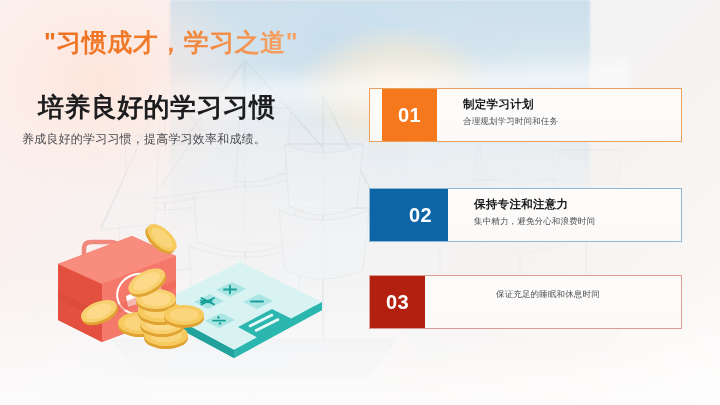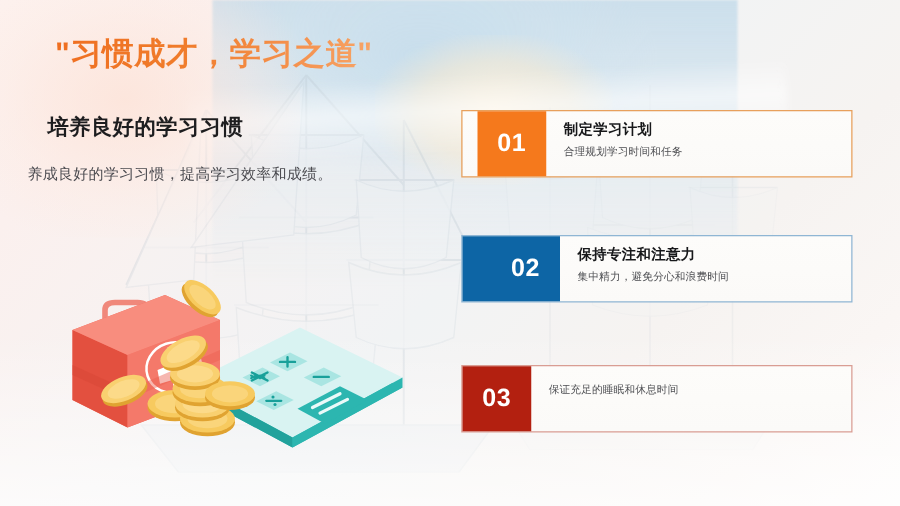--- a/index.html
+++ b/index.html
@@ -108,21 +108,21 @@
     color: transparent;
     -webkit-text-fill-color: transparent;
     white-space: nowrap;
   }
 
   
   .heading {
     position: absolute;
     left: 38px;
     top: 90px;
-    font-size: 17px;
+    font-size: 26px;
     font-weight: bold;
     color: #1d1d1f;
     letter-spacing: 0.4px;
     white-space: nowrap;
   }
   .subheading {
     position: absolute;
     left: 22px;
     top: 131px;
     font-size: 12px;
@@ -137,21 +137,21 @@
     left: 369px;
     width: 313px;
     height: 54px;
     display: flex;
     align-items: stretch;
     box-sizing: border-box;
     background: linear-gradient(180deg, #fdfcfa 0%, #fbfaf8 100%);
   }
   .card-1 { top: 88px;  border: 1px solid #e8a05c; padding-left: 12px; }
   .card-2 { top: 188px; border: 1px solid #8fb6d4; }
-  .card-3 { top: 292px; border: 1px solid #d99d93; }
+  .card-3 { top: 275px; border: 1px solid #d99d93; gap: 45px; }
 
   .card-num {
     width: 55px;
     flex: 0 0 55px;
     display: flex;
     align-items: center;
     justify-content: center;
     color: #ffffff;
     font-size: 20px;
     font-weight: bold;
@@ -159,20 +159,21 @@
   }
   .card-1 .card-num { background: #f5791c; }
   .card-2 .card-num { background: #0d65a5; padding-left: 23px; }
   .card-3 .card-num { background: #b32010; }
 
   .card-body {
     flex: 1 1 auto;
     padding: 8px 0 0 14px;
     box-sizing: border-box;
     min-width: 0;
+    margin-left: 12px;
   }
   .card-title {
     font-size: 11.5px;
     font-weight: bold;
     color: #17181a;
     letter-spacing: 0.3px;
     line-height: 1.25;
     white-space: nowrap;
   }
   .card-desc {

